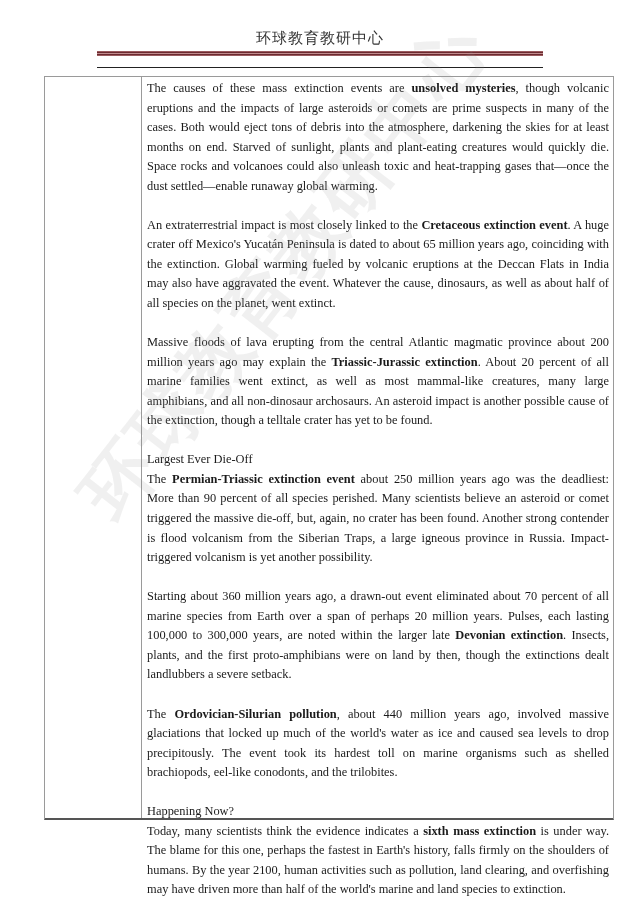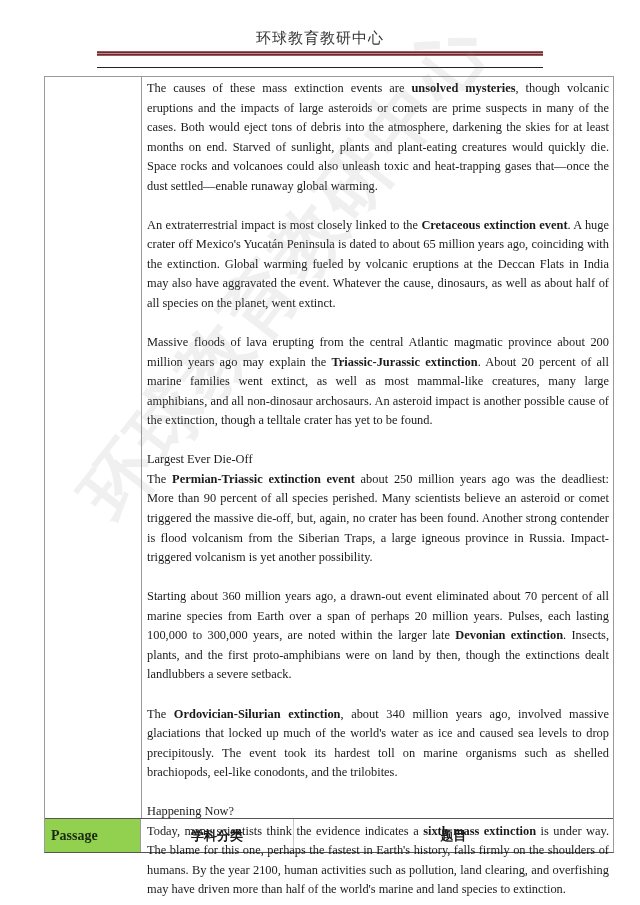--- a/index.html
+++ b/index.html
@@ -30,24 +30,19 @@
 
 <div class="main-table">
   <div class="content-row">
     <div class="left-cell"></div>
     <div class="text-cell">
       <p><span>The causes of these mass extinction events are </span><b>unsolved mysteries</b><span>, though volcanic eruptions and the impacts of large asteroids or comets are prime suspects in many of the cases. Both would eject tons of debris into the atmosphere, darkening the skies for at least months on end. Starved of sunlight, plants and plant-eating creatures would quickly die. Space rocks and volcanoes could also unleash toxic and heat-trapping gases that—once the dust settled—enable runaway global warming.</span></p>
       <p><span>An extraterrestrial impact is most closely linked to the </span><b>Cretaceous extinction event</b><span>. A huge crater off Mexico's Yucatán Peninsula is dated to about 65 million years ago, coinciding with the extinction. Global warming fueled by volcanic eruptions at the Deccan Flats in India may also have aggravated the event. Whatever the cause, dinosaurs, as well as about half of all species on the planet, went extinct.</span></p>
       <p><span>Massive floods of lava erupting from the central Atlantic magmatic province about 200 million years ago may explain the </span><b>Triassic-Jurassic extinction</b><span>. About 20 percent of all marine families went extinct, as well as most mammal-like creatures, many large amphibians, and all non-dinosaur archosaurs. An asteroid impact is another possible cause of the extinction, though a telltale crater has yet to be found.</span></p>
       <p><span class="heading">Largest Ever Die-Off</span><br><span>The </span><b>Permian-Triassic extinction event</b><span> about 250 million years ago was the deadliest: More than 90 percent of all species perished. Many scientists believe an asteroid or comet triggered the massive die-off, but, again, no crater has been found. Another strong contender is flood volcanism from the Siberian Traps, a large igneous province in Russia. Impact-triggered volcanism is yet another possibility.</span></p>
       <p><span>Starting about 360 million years ago, a drawn-out event eliminated about 70 percent of all marine species from Earth over a span of perhaps 20 million years. Pulses, each lasting 100,000 to 300,000 years, are noted within the larger late </span><b>Devonian extinction</b><span>. Insects, plants, and the first proto-amphibians were on land by then, though the extinctions dealt landlubbers a severe setback.</span></p>
-      <p><span>The </span><b>Ordovician-Silurian extinction</b><span>, about 340 million years ago, involved massive glaciations that locked up much of the world's water as ice and caused sea levels to drop precipitously. The event took its hardest toll on marine organisms such as shelled brachiopods, eel-like conodonts, and the trilobites.</span></p>
+      <p><span>The </span><b>Ordovician-Silurian pollution</b><span>, about 440 million years ago, involved massive glaciations that locked up much of the world's water as ice and caused sea levels to drop precipitously. The event took its hardest toll on marine organisms such as shelled brachiopods, eel-like conodonts, and the trilobites.</span></p>
       <p><span class="heading">Happening Now?</span><br><span>Today, many scientists think the evidence indicates a </span><b>sixth mass extinction</b><span> is under way. The blame for this one, perhaps the fastest in Earth's history, falls firmly on the shoulders of humans. By the year 2100, human activities such as pollution, land clearing, and overfishing may have driven more than half of the world's marine and land species to extinction.</span></p>
     </div>
-  </div>
-  <div class="bottom-row">
-    <div class="passage-cell" style="background: rgb(146, 208, 80);">Passage</div>
-    <div class="subject-cell">学科分类</div>
-    <div class="question-cell">题目</div>
   </div>
 </div>
 
 <div class="watermark">环球教育教研中心</div>
 
 </body></html>

